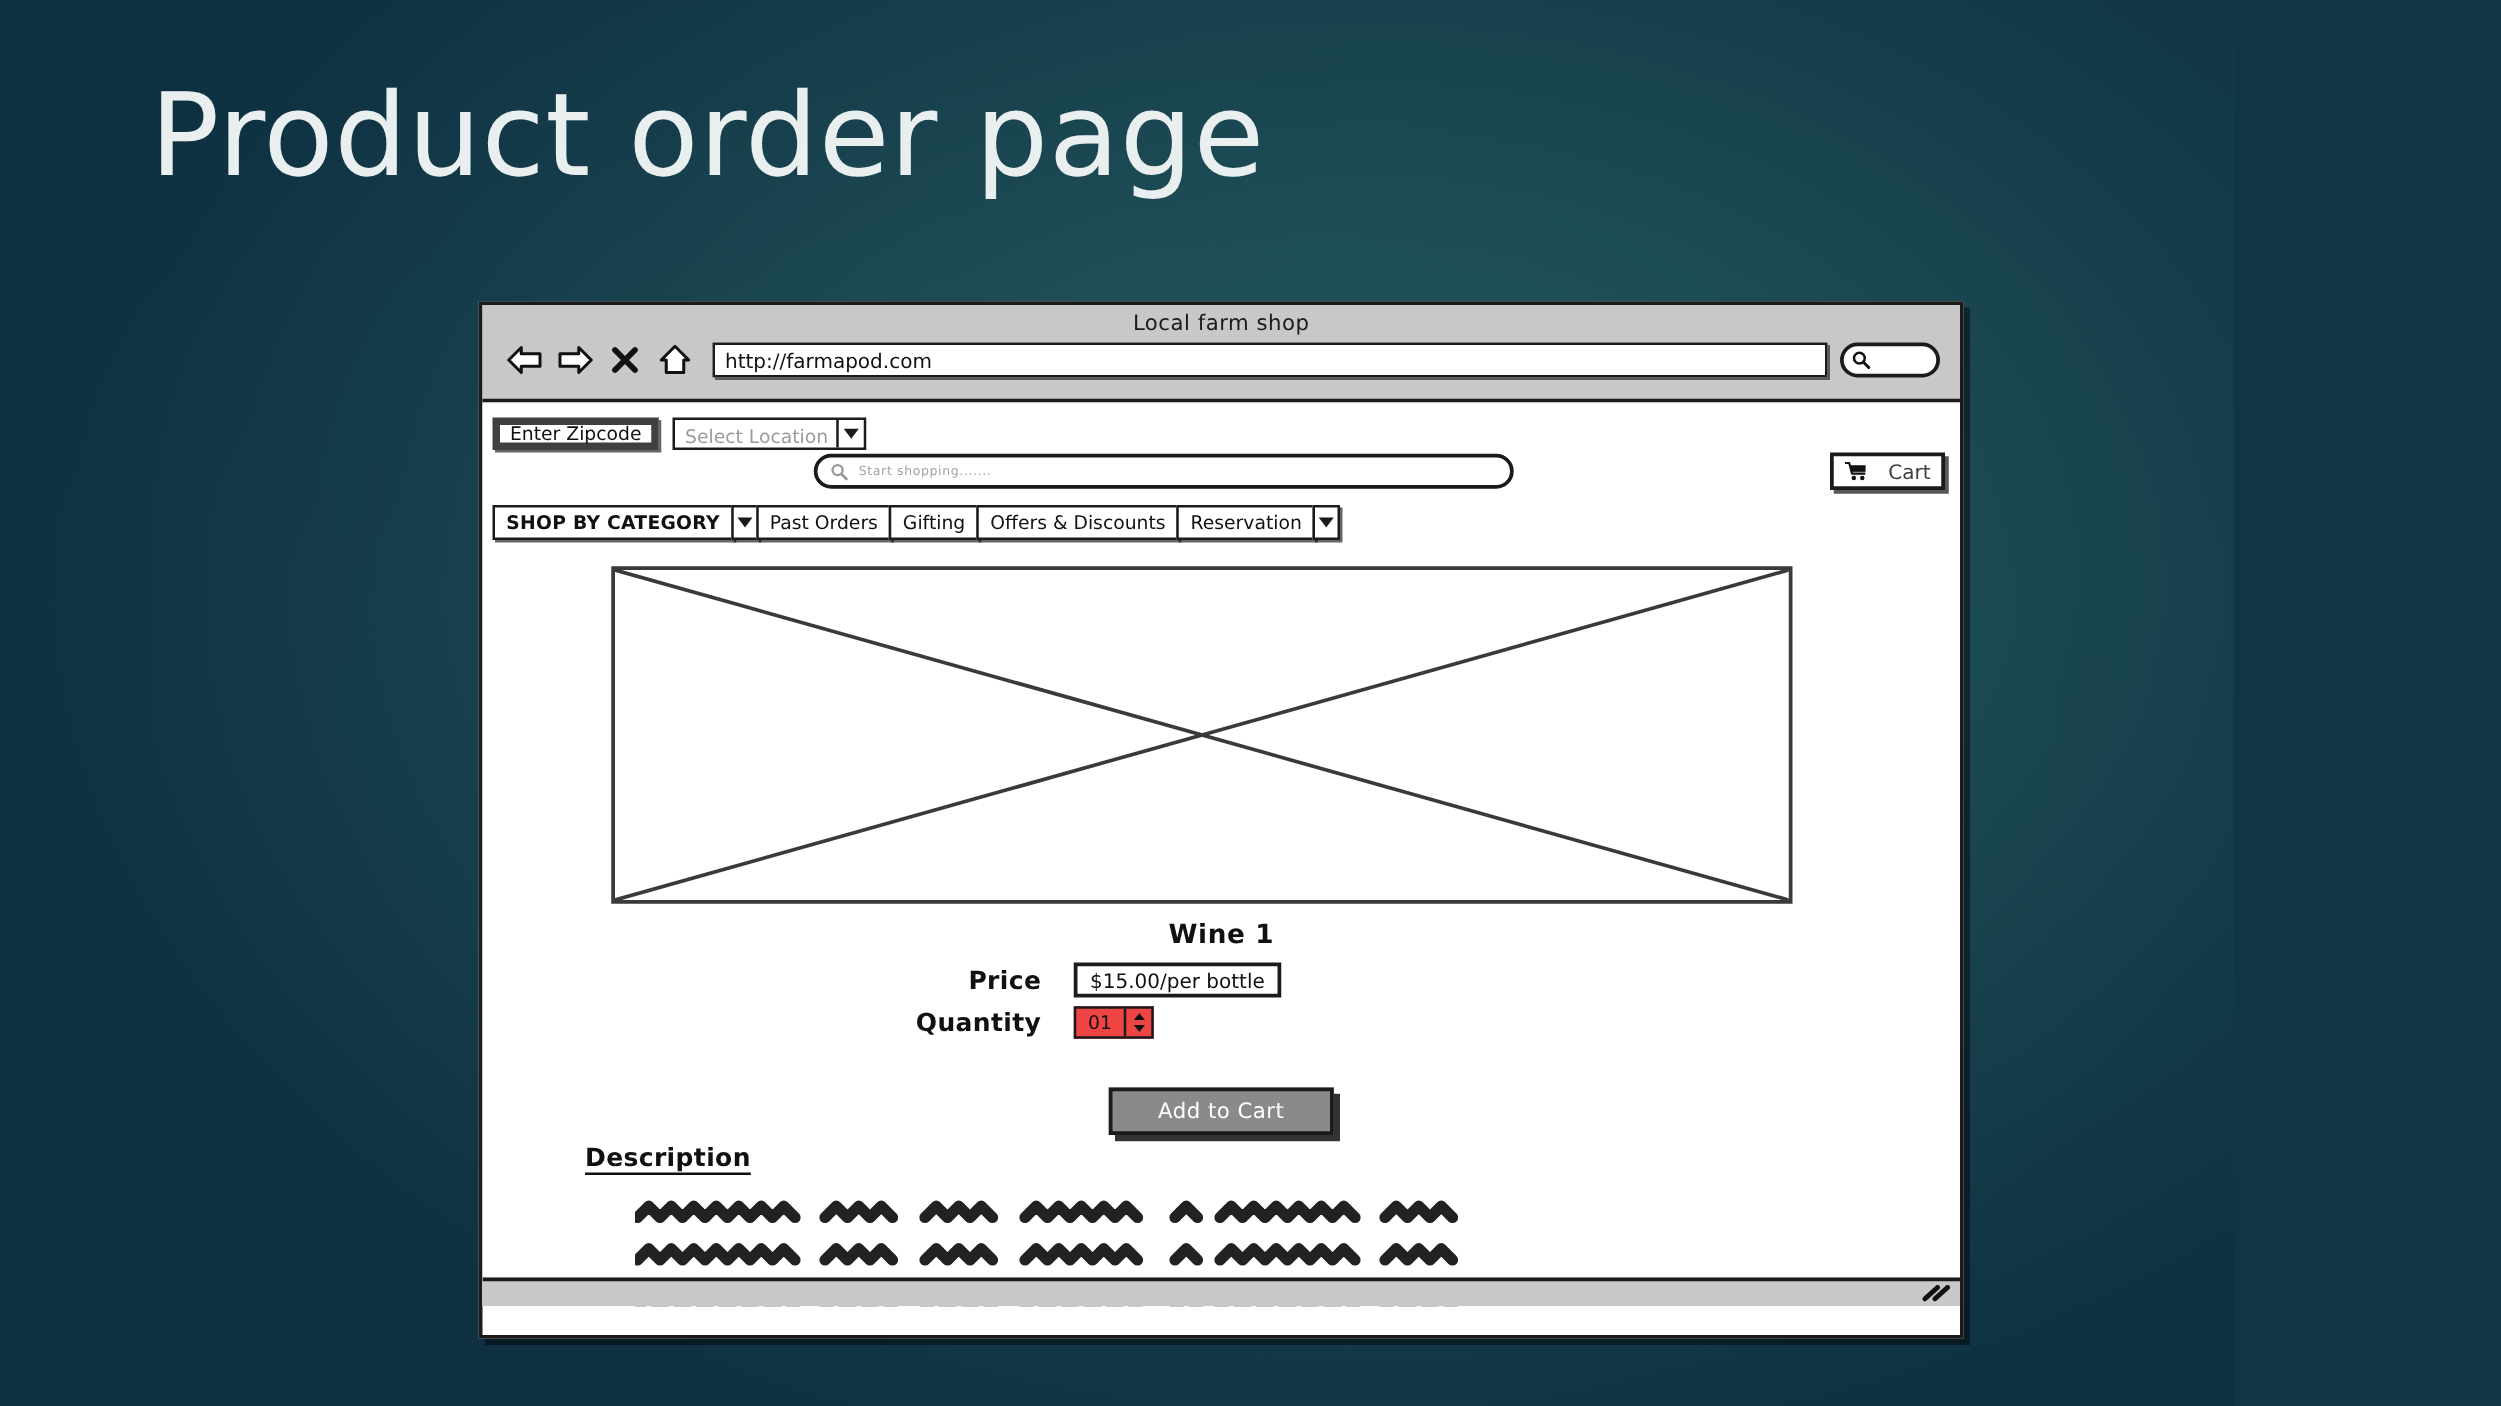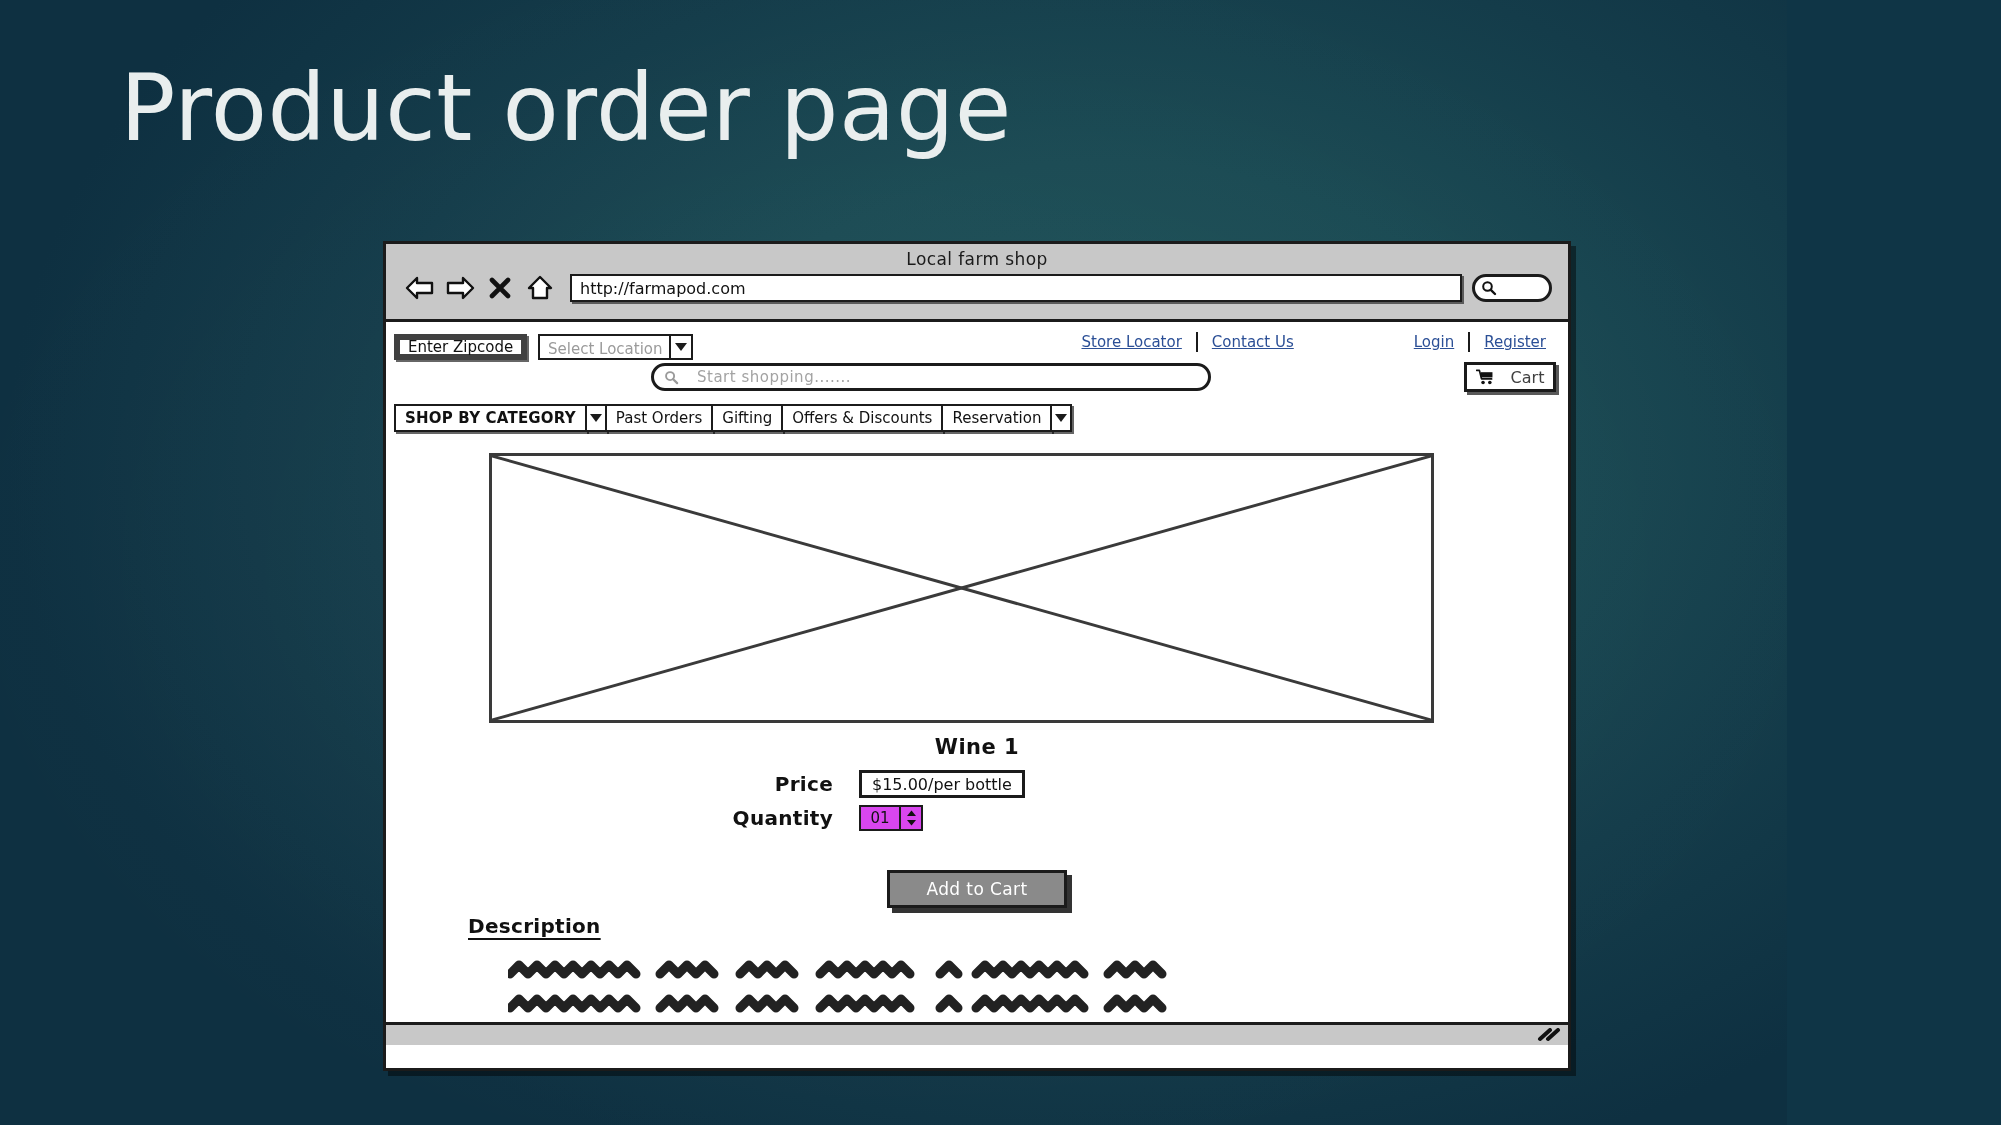--- a/index.html
+++ b/index.html
@@ -204,23 +204,22 @@
     top: 41px;
     width: 560px;
     height: 28px;
     border: 3px solid #1b1b1b;
     border-radius: 18px;
     background: #fff;
     box-sizing: border-box;
     display: flex;
     align-items: center;
     padding-left: 10px;
-    font-size: 15px;
+    font-size: 10px;
     color: #a3a3a3;
-    gap: 10px;
   }
   .shopsearch .ph { margin-left: 8px; letter-spacing:0.5px; }
 
   .cartbtn {
     position: absolute;
     right: 12px;
     top: 40px;
     width: 92px;
     height: 30px;
     border: 3px solid #1b1b1b;
@@ -307,21 +306,21 @@
     box-sizing: border-box;
     height: 28px;
     display: flex;
     align-items: center;
     padding: 0 10px;
     font-size: 16px;
     color: #111;
   }
   .qtybox {
     border: 2px solid #1b1b1b;
-    background: #d946ef;
+    background: #ef4444;
     box-sizing: border-box;
     height: 26px;
     display: flex;
     align-items: stretch;
     font-size: 15px;
     color: #111;
   }
   .qtybox .val {
     display:flex; align-items:center; justify-content:center;
     width: 38px;
@@ -442,29 +441,20 @@
           <span>Enter Zipcode</span>
         </div>
 
         <div class="loc">
           <span class="txt">Select Location</span>
           <span class="arrow">
               <i class="caret"></i>
             </span>
         </div>
 
-        <div class="toplinks">
-          <a href="#">Store Locator</a>
-          <span class="divider"></span>
-          <a href="#">Contact Us</a>
-          <span class="gap-wide"></span>
-          <a href="#">Login</a>
-          <span class="divider"></span>
-          <a href="#">Register</a>
-        </div>
 
         <div class="shopsearch">
           <svg width="15" height="15" viewBox="0 0 16 16">
             <circle cx="6.5" cy="6.5" r="4.3" fill="none" stroke="#9a9a9a" stroke-width="2"></circle>
             <path d="M9.8 9.8 L14 14" stroke="#9a9a9a" stroke-width="2.4" stroke-linecap="round"></path>
           </svg>
           <span class="ph">Start shopping.......</span>
         </div>
 
         <div class="cartbtn">

